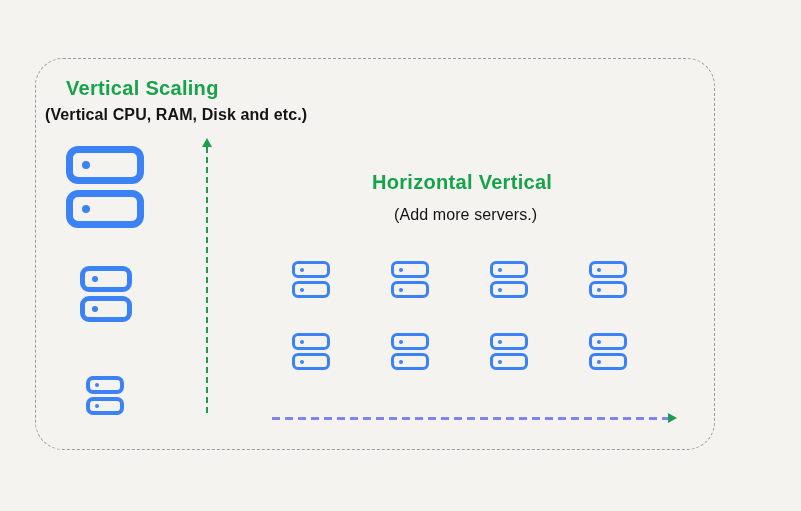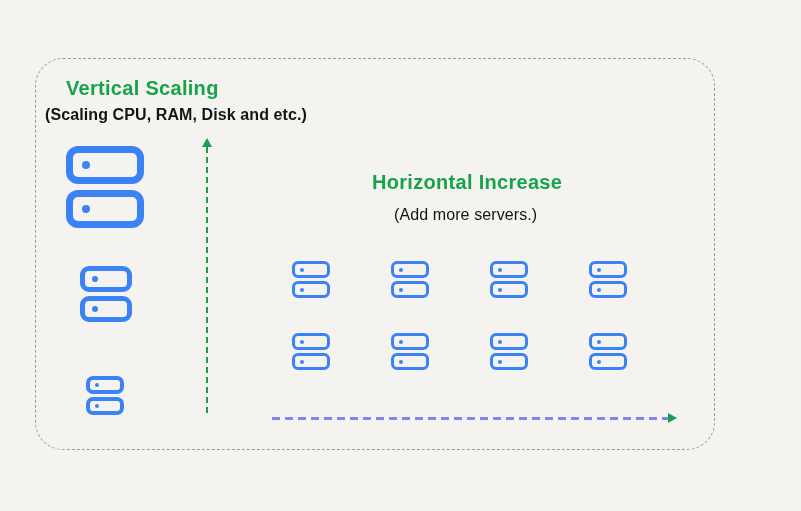--- a/index.html
+++ b/index.html
@@ -75,39 +75,39 @@
     border-left:9px solid var(--green-arrow);
   }
 </style>
 </head>
 <body>
 
 <div class="canvas">
   <div class="frame"></div>
 
   <div class="v-title">Vertical Scaling</div>
-  <div class="v-sub">(Scaling CPU, RAM, Disk and etc.)</div>
+  <div class="v-sub">(Vertical CPU, RAM, Disk and etc.)</div>
 
   <div class="stack large">
       <div class="unit"></div>
       <div class="unit"></div>
     </div>
   <div class="stack medium">
       <div class="unit"></div>
       <div class="unit"></div>
     </div>
   <div class="stack small-s">
       <div class="unit"></div>
       <div class="unit"></div>
     </div>
 
   <div class="v-arrow"></div>
   <div class="v-arrow-head"></div>
 
-  <div class="h-title">Horizontal Increase</div>
+  <div class="h-title">Horizontal Vertical</div>
   <div class="h-sub">(Add more servers.)</div>
 
   <div id="server-grid">
       <div class="stack grid-stack">
         <div class="unit"></div>
         <div class="unit"></div>
       </div>
       <div class="stack grid-stack">
         <div class="unit"></div>
         <div class="unit"></div>

